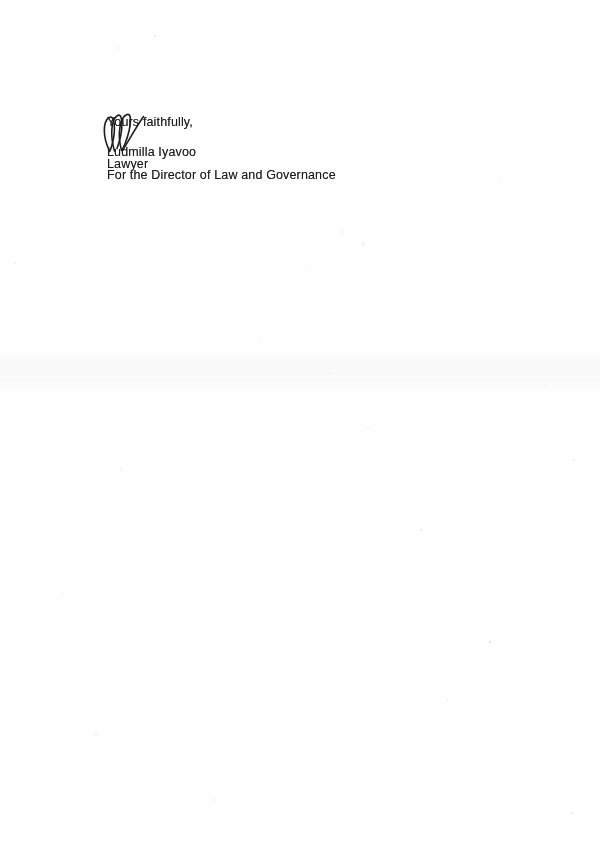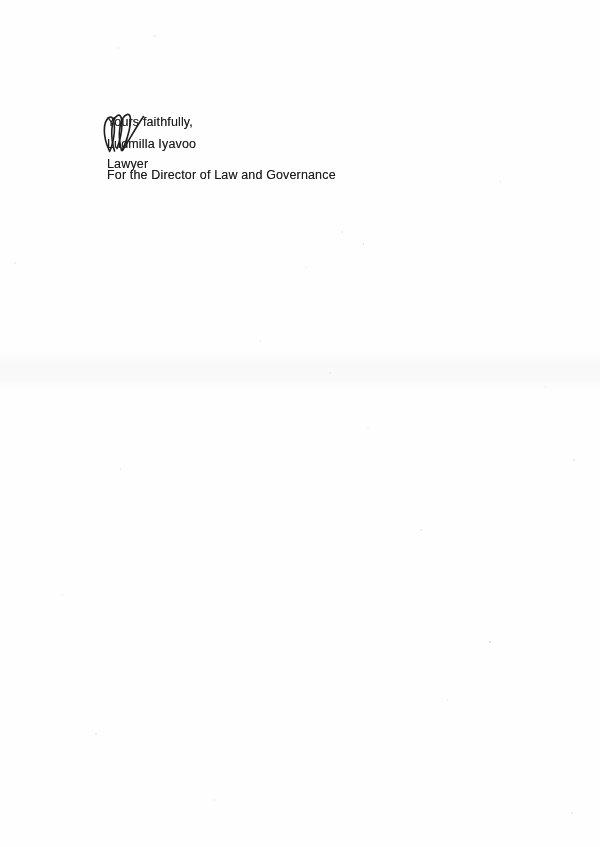--- a/index.html
+++ b/index.html
@@ -20,21 +20,21 @@
     left: 107px;
     margin: 0;
     font-size: 12.5px;
     line-height: 12px;
     color: #1c1c1c;
     letter-spacing: 0.15px;
     white-space: nowrap;
     text-shadow: 0 0 0.5px rgba(30,30,30,0.55);
   }
   .closing       { top: 116px; }
-  .sig-name      { top: 138px; }
+  .sig-name      { top: 146px; }
   .sig-title     { top: 158px; }
   .sig-for       { top: 169px; text-align: center; }
   .signature-svg {
     position: absolute;
     left: 98px;
     top: 108px;
     width: 60px;
     height: 52px;
     pointer-events: none;
   }

